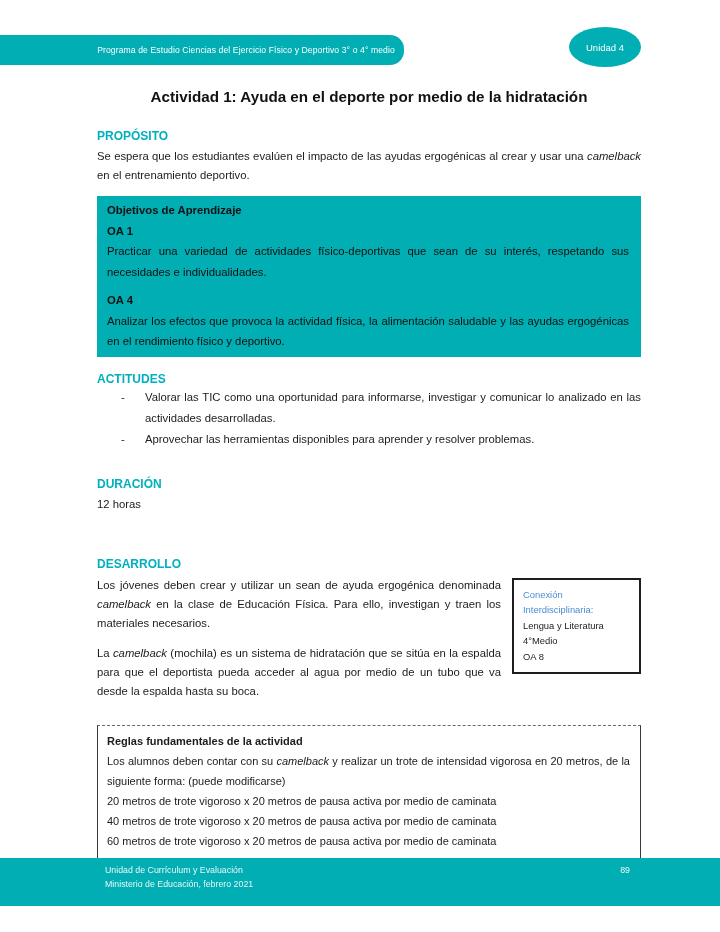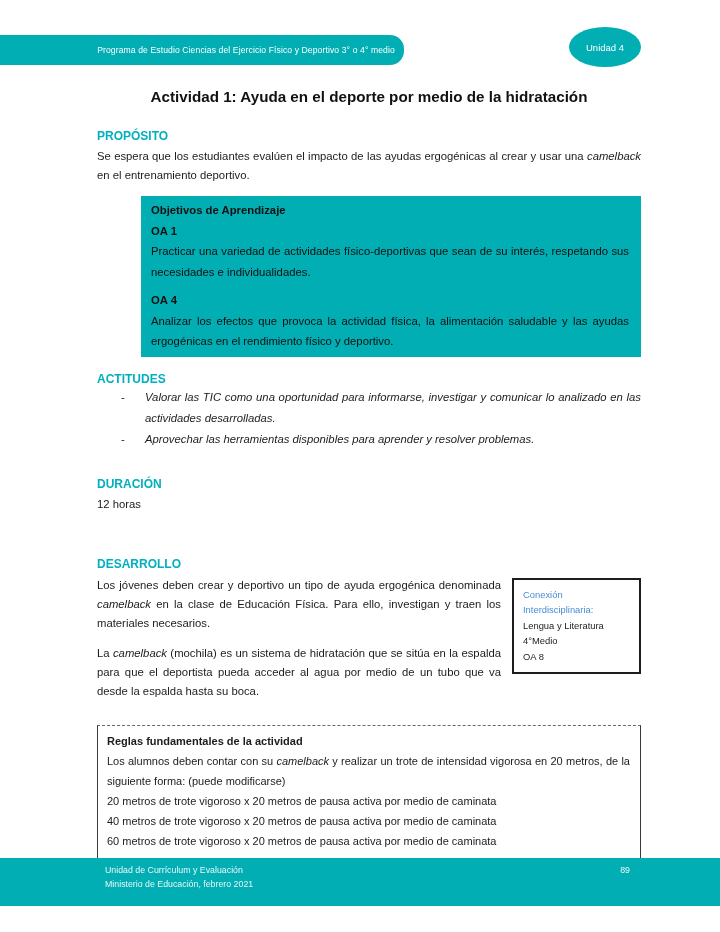--- a/index.html
+++ b/index.html
@@ -75,40 +75,38 @@
   }
   .it { font-style: italic; }
   
   .oa-box {
     margin-top: 11px;
     background: #00aeb4;
     color: #101010;
     padding: 4px 12px 5px 10px;
     font-size: 11.3px;
     line-height: 20.5px;
-    margin-left: 44px;
   }
   .oa-box .bold { font-weight: bold; }
   .oa-box .oa-para { text-align: justify; }
   .oa4-block { margin-top: 8px; }
   
   .bullet-row { display: flex; margin-top: 0; }
   .bullet-row .dash {
     width: 24px;
     margin-left: 24px;
     font-size: 11.3px;
     line-height: 21px;
     flex: none;
   }
   .bullet-row .b-text {
     flex: 1;
     font-size: 11.3px;
     line-height: 21px;
     text-align: justify;
-    font-style: italic;
   }
   .duracion-text { font-size: 11.3px; line-height: 21px; margin-top: 2px; }
   
   .desarrollo-body { margin-top: 4px; }
   .conexion-box {
     float: right;
     width: 129px;
     border: 2px solid #1d1d1d;
     margin: 2px 0 8px 11px;
     padding: 7px 7px 8px 9px;
@@ -188,21 +186,21 @@
     <div class="duracion-text">12 horas</div>
 
     <div class="sec-heading h-desarrollo">DESARROLLO</div>
     <div class="desarrollo-body">
       <div class="conexion-box">
         <div class="cx-head">Conexión Interdisciplinaria:</div>
         <div>Lengua y Literatura</div>
         <div>4°Medio</div>
         <div>OA 8</div>
       </div>
-      <div class="para"><span>Los jóvenes deben crear y deportivo un tipo de ayuda ergogénica denominada </span><span class="it">camelback</span><span> en la clase de Educación Física. Para ello, investigan y traen los materiales necesarios.</span></div>
+      <div class="para"><span>Los jóvenes deben crear y utilizar un sean de ayuda ergogénica denominada </span><span class="it">camelback</span><span> en la clase de Educación Física. Para ello, investigan y traen los materiales necesarios.</span></div>
       <div class="para"><span class="it" style="font-style:normal">La </span><span class="it">camelback</span><span> (mochila) es un sistema de hidratación que se sitúa en la espalda para que el deportista pueda acceder al agua por medio de un tubo que va desde la espalda hasta su boca.</span></div>
     </div>
 
     <div class="reglas-box">
       <div class="bold">Reglas fundamentales de la actividad</div>
       <div class="reglas-intro"><span>Los alumnos deben contar con su </span><span class="it">camelback</span><span> y realizar un trote de intensidad vigorosa en 20 metros, de la siguiente forma: (puede modificarse)</span></div>
       <div>20 metros de trote vigoroso x 20 metros de pausa activa por medio de caminata</div>
       <div>40 metros de trote vigoroso x 20 metros de pausa activa por medio de caminata</div>
       <div>60 metros de trote vigoroso x 20 metros de pausa activa por medio de caminata</div>
     </div>

